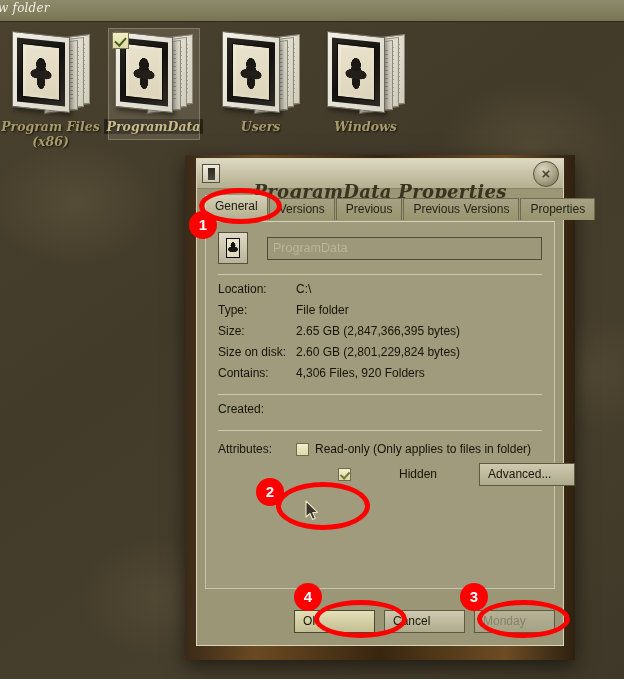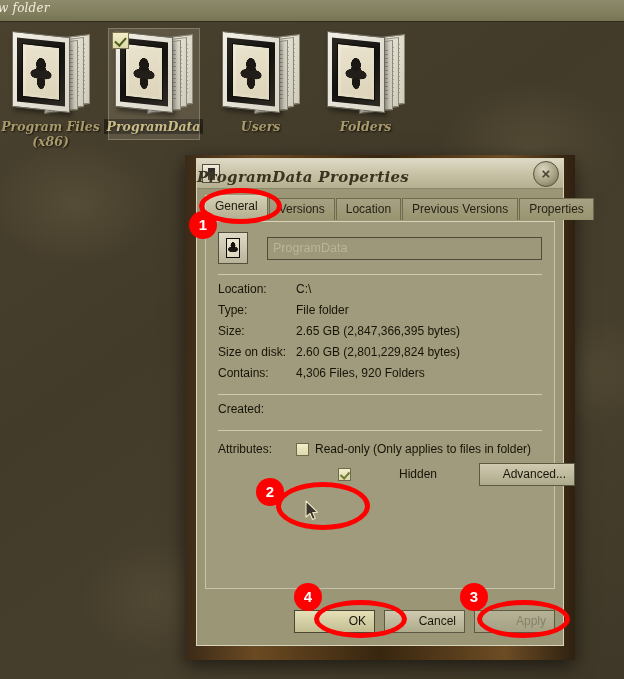--- a/index.html
+++ b/index.html
@@ -167,25 +167,26 @@
   }
 
   #titlebar {
     position: relative;
     height: 30px;
     background: linear-gradient(180deg, #ddd9c4 0%, #c9c4a8 48%, #b4af90 100%);
     border-bottom: 1px solid #8c8768;
   }
   #titlebar .title-text {
     position: absolute;
-    left: 0; right: 0; top: 9px;
+    left: 0; right: 0; top: 22px;
+    text-align: center;
     font-family: "DejaVu Serif", serif;
     font-style: italic;
     font-weight: bold;
-    font-size: 15px;
+    font-size: 18px;
     color: #3a3320;
     letter-spacing: .3px;
   }
   .sysicon {
     position: absolute;
     left: 5px; top: 5px;
     width: 18px; height: 19px;
     background: linear-gradient(180deg, #f0ecdc 0%, #cdc8b2 100%);
     border: 1px solid #55503c;
   }
@@ -320,21 +321,21 @@
     transform: rotate(42deg);
   }
   .btn {
     height: 23px;
     min-width: 96px;
     padding: 0 8px;
     background: linear-gradient(180deg, #cfcab0 0%, #aeaa8c 100%);
     border: 1px solid #5d5942;
     font-size: 12px;
     color: #191609;
-    text-align: right;
+    text-align: left;
     line-height: 21px;
   }
   .btn.default { background: linear-gradient(180deg, #e6e0b8 0%, #c3bd92 100%); border-color: #4b4733; }
   .btn.disabled { color: #86826a; background: linear-gradient(180deg, #b6b296 0%, #a5a184 100%); }
   #advanced-wrap { margin-left: auto; }
 
   
   #footer {
     position: absolute;
     left: 8px; right: 8px; bottom: 12px;
@@ -462,36 +463,36 @@
         <div class="pg-lines"></div>
       </div>
     <div class="frame-out">
         <div class="frame-black">
           <div class="frame-mat">
             <div class="frame-art"></div>
           </div>
         </div>
       </div>
   </div>
-  <div class="icon-label">Folders</div>
+  <div class="icon-label">Windows</div>
 </div>
 
 <div id="win">
   <div id="win-inner">
 
     <div id="titlebar">
       <div class="sysicon"></div>
       <div class="title-text">ProgramData Properties</div>
       <div class="closebtn">×</div>
     </div>
 
     <div id="tabstrip">
       <div class="tab active">General</div>
       <div class="tab">Versions</div>
-      <div class="tab">Location</div>
+      <div class="tab">Previous</div>
       <div class="tab">Previous Versions</div>
       <div class="tab">Properties</div>
     </div>
 
     <div id="panel">
 
       <div id="namerow">
         <div class="folder-thumb"></div>
         <div id="nameinput">ProgramData</div>
       </div>
@@ -540,21 +541,21 @@
           <div id="advanced-wrap">
             <div class="btn">Advanced...</div>
           </div>
         </div>
       </div>
     </div>
 
     <div id="footer">
       <div class="btn default">OK</div>
       <div class="btn">Cancel</div>
-      <div class="btn disabled">Apply</div>
+      <div class="btn disabled">Monday</div>
     </div>
   </div>
 </div>
 
 <svg id="cursor" viewBox="0 0 14 21">
   <path d="M1,1 L1,17 L5,13.5 L7.6,19.5 L10.3,18.3 L7.8,12.6 L12.6,12.3 Z" fill="#3a352c" stroke="#efe8c8" stroke-width="1.1" stroke-linejoin="round"></path>
 </svg>
 
 <div class="anno-ellipse" style="left:199px; top:188px; width:83px; height:36px;"></div>
 <div class="anno-badge" style="left:189px; top:211px;">1</div>

